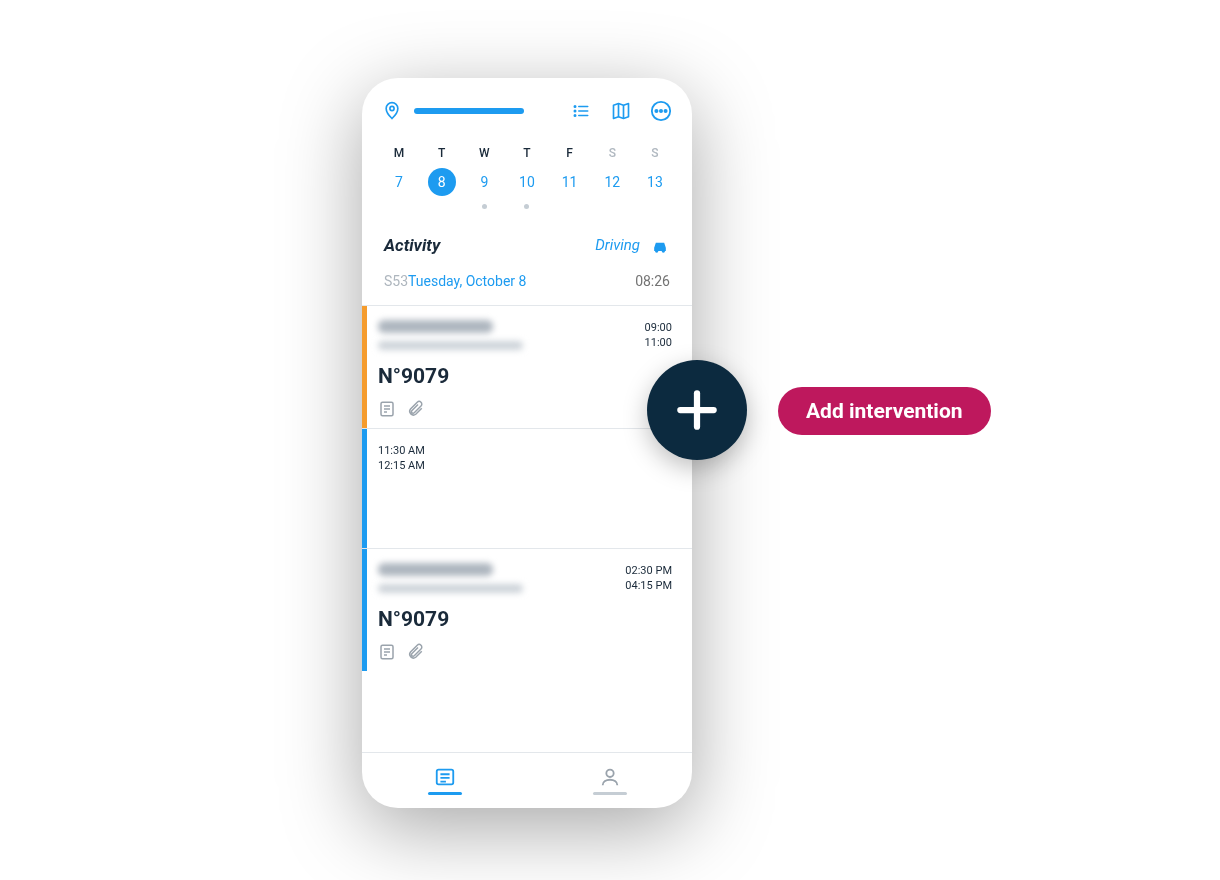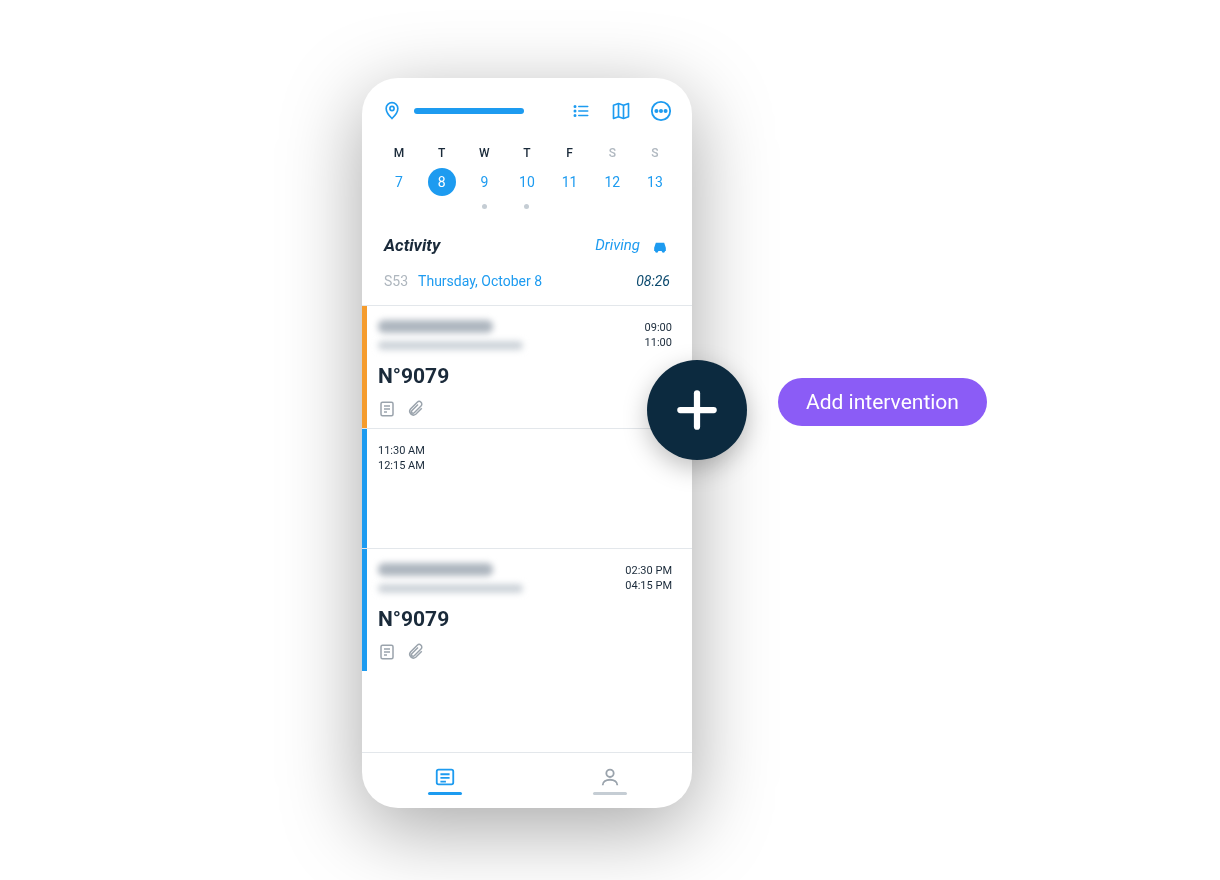--- a/index.html
+++ b/index.html
@@ -100,26 +100,25 @@
   display:flex;
   align-items:flex-end;
   gap:10px;
   color:#1D9BF0;
   font-size:15px;
 }
 .date-row{
   display:flex;
   align-items:center;
   padding:12px 22px 16px 22px;
-  gap:10px;
   font-size:14px;
 }
 .weeknum{color:#aeb6be;}
 .datelabel{color:#1D9BF0;}
-.time-now{margin-left:auto;color:#0c4a6e;font-style:italic;}
+.time-now{margin-left:auto;color:#737373;}
 .list{
   flex:1;
   overflow:hidden;
 }
 .card{
   border-top:1px solid #e3e7eb;
   padding:14px 20px 10px 16px;
   position:relative;
   min-height:120px;
 }
@@ -195,25 +194,25 @@
   background:#0c2a3f;
   display:flex;
   align-items:center;
   justify-content:center;
   box-shadow:0 8px 24px rgba(0,0,0,0.25);
 }
 .fab svg{color:#fff;}
 .pill{
   position:absolute;
   left:778px;
-  top:378px;
-  background:#8b5cf6;
+  top:387px;
+  background:#be185d;
   color:#fff;
   font-size:21px;
-  font-weight:400;
+  font-weight:700;
   padding:12px 28px;
   border-radius:999px;
 }
 svg{display:block;}
 </style>
 </head>
 <body>
 
 <div class="phone">
 
@@ -301,21 +300,21 @@
           <path d="M5 11l2-6h10l2 6v4H5z"></path>
             <circle cx="8" cy="15" r="2"></circle>
             <circle cx="16" cy="15" r="2"></circle>
         </svg>
       </span>
     </div>
   </div>
 
   <div class="date-row">
     <span class="weeknum">S53</span>
-    <span class="datelabel">Thursday, October 8</span>
+    <span class="datelabel">Tuesday, October 8</span>
     <span class="time-now">08:26</span>
   </div>
 
   <div class="list" id="card-list">
       <div class="card">
         <div class="stripe orange"></div>
         <div class="card-body">
           <div>
             <div class="blur-heading"></div>
             <div class="blur-sub"></div>

